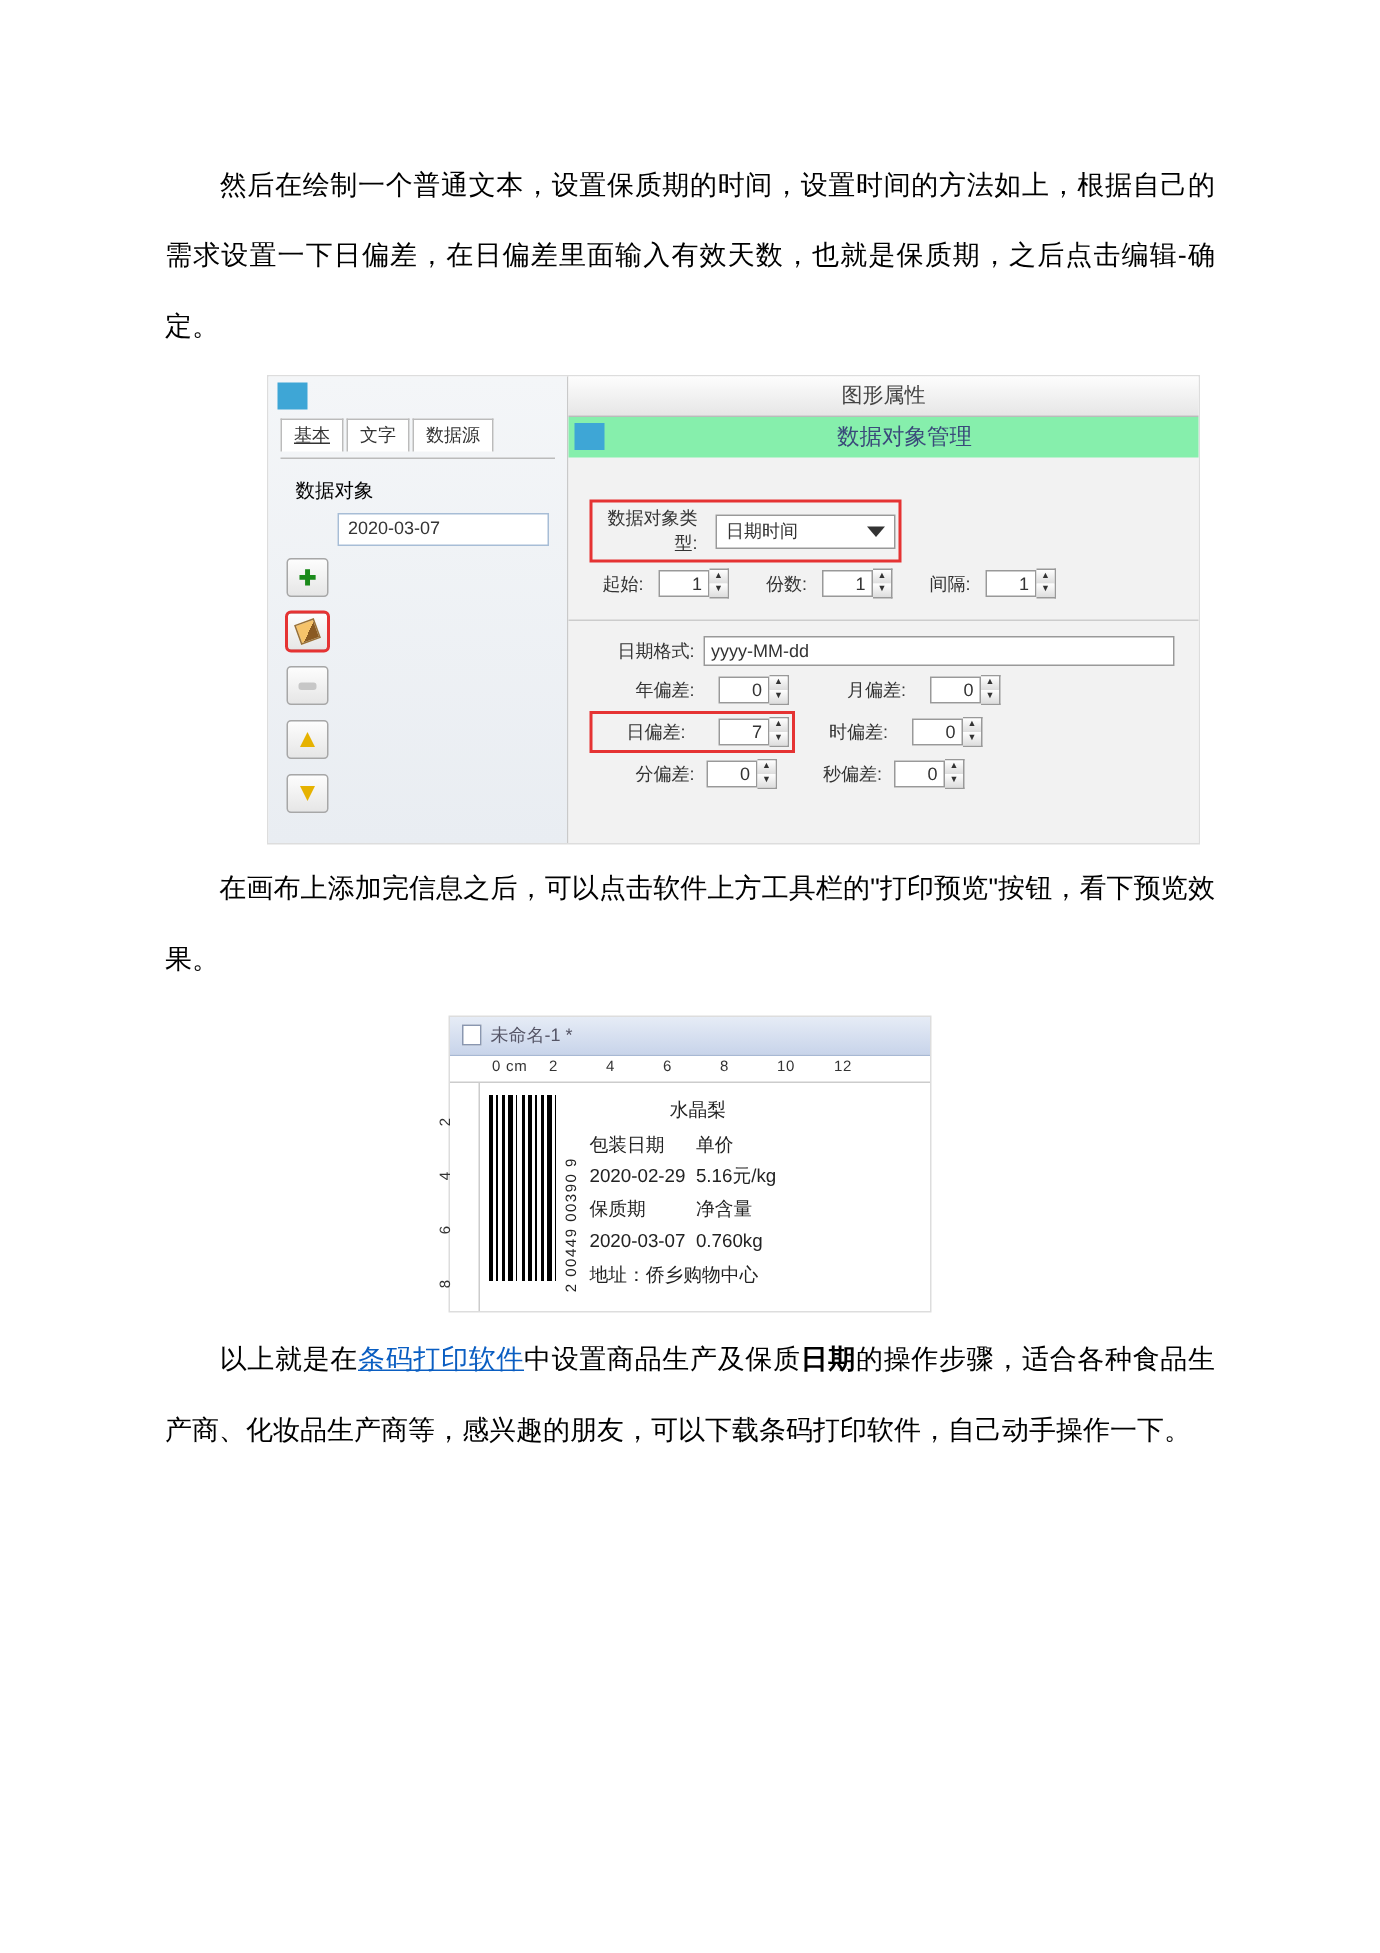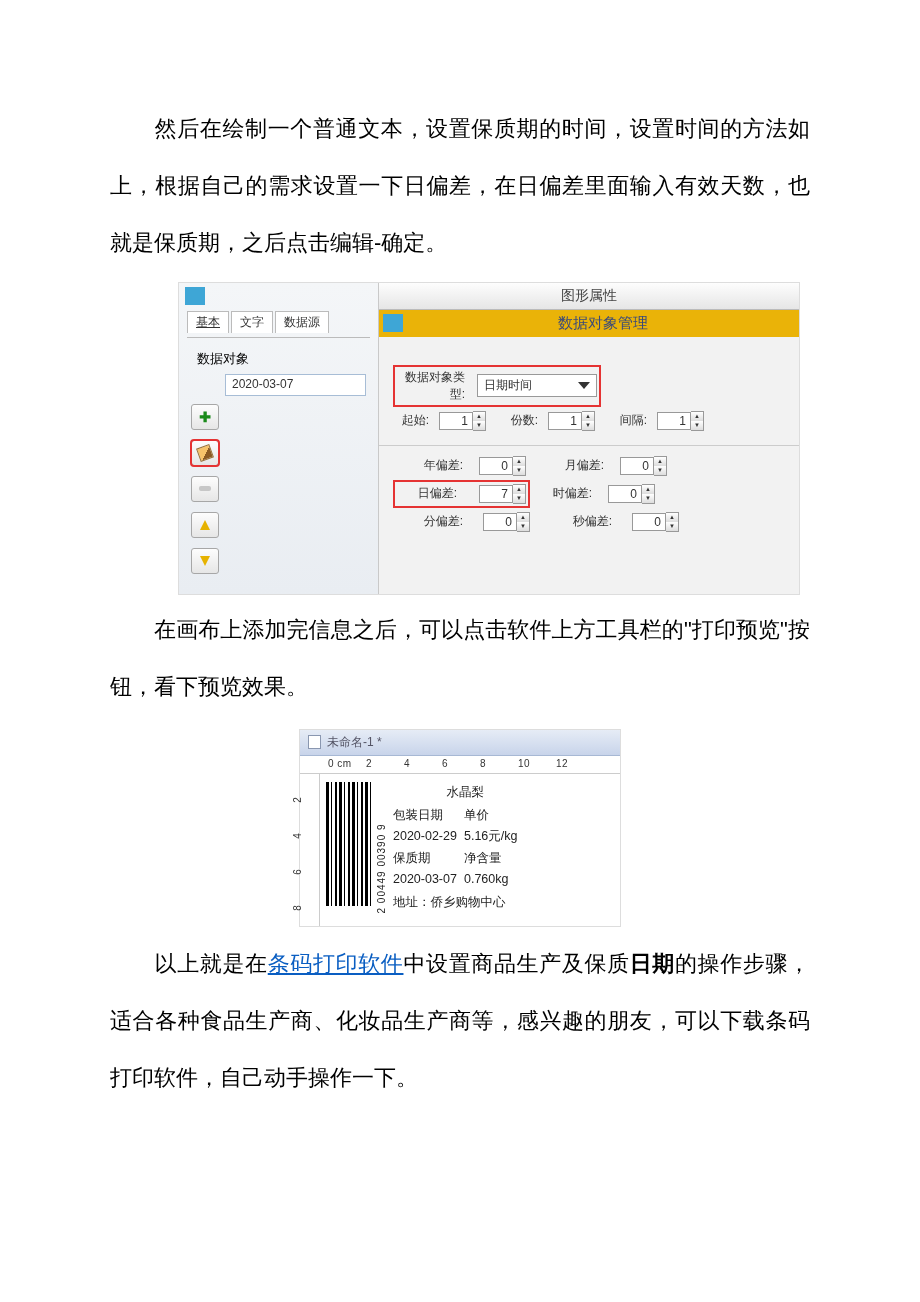--- a/index.html
+++ b/index.html
@@ -1,16 +1,16 @@
 <!DOCTYPE html>
 <html><head>
 <meta charset="utf-8">
 <style>
   body{margin:0;background:#fff;font-family:"SimSun","Microsoft YaHei",sans-serif;width:920px;box-sizing:border-box;padding:100px 110px 60px}
-  .prose{font-size:22px;line-height:2.6;text-align:justify}
+  .prose{font-size:18px;line-height:2.6;text-align:justify}
   .prose .indent{display:inline-block;width:2em}
   .prose .link{color:#0a5ec2;text-decoration:underline;font-weight:normal}
   .prose .bold{font-weight:bold}
 
   
   .ss1{border:1px solid #ddd;display:flex;width:620px;margin:10px 0 6px 68px;font-family:"Microsoft YaHei","SimSun",sans-serif}
   .ss1 *{box-sizing:border-box}
   .ss1-left{width:200px;background:linear-gradient(#f4f6f8,#e9edf2);border-right:1px solid #c9c9c9;font-size:13px}
   .ss1-left .icon-sq{width:20px;height:18px;background:#3ea6d6;margin:4px 0 2px 6px}
   .ss1-left .tabs{display:flex;gap:2px;padding:4px 8px}
@@ -24,21 +24,21 @@
   .ss1-left .btn.red{outline:2px solid #e53333;outline-offset:-1px}
   .plus{color:#1a8a1a;font-weight:bold}
   .pencil{width:14px;height:14px;background:linear-gradient(135deg,#f6c36a 55%,#8a5a22 55%);border:1px solid #997036;transform:rotate(-20deg)}
   .minus{width:12px;height:5px;background:#c7c7c7;border-radius:2px}
   .arrow-up,.arrow-down{width:0;height:0;border-left:5px solid transparent;border-right:5px solid transparent}
   .arrow-up{border-bottom:10px solid #e6b200}
   .arrow-down{border-top:10px solid #e6b200}
 
   .ss1-right{flex:1;background:#f2f2f2;position:relative}
   .ss1-right .hdr1{background:linear-gradient(#fdfdfd,#e6e6e6);border-bottom:1px solid #bbb;font-size:14px;color:#444;text-align:center;padding:4px 0}
-  .ss1-right .hdr2{background:#eab308;display:flex;align-items:flex-start}
+  .ss1-right .hdr2{background:#86efac;display:flex;align-items:flex-start}
   .ss1-right .hdr2 .icon-sq{width:20px;height:18px;background:#3ea6d6;margin:4px}
   .ss1-right .hdr2 .lbl{flex:1;text-align:center;color:#3a4a7a;font-size:15px;padding:4px 0}
   .ss1-right .pane{padding:24px 16px 20px;font-size:12px;color:#333}
   .ss1-right .row{display:flex;align-items:center;margin:6px 0}
   .ss1-right .lbl{width:74px;text-align:right;padding-right:6px}
   .ss1-right .sel{background:#fff;border:1px solid #999;padding:2px 6px;display:flex;align-items:center;justify-content:space-between;width:120px}
   .ss1-right .tri{width:0;height:0;border-left:6px solid transparent;border-right:6px solid transparent;border-top:7px solid #333}
   .ss1-right .spin{display:flex;align-items:center}
   .ss1-right .spin .val{width:34px;border:1px solid #999;background:#fff;text-align:right;padding:1px 4px}
   .ss1-right .spin .btns{display:flex;flex-direction:column;border:1px solid #999;border-left:none}
@@ -142,20 +142,24 @@
         <span class="lbl" style="width:54px">间隔:</span>
         <div class="spin">
             <div class="val">1</div>
             <div class="btns">
               <div class="b">▲</div>
               <div class="b">▼</div>
             </div>
           </div>
       </div>
       <hr>
+      <div class="row">
+        <span class="lbl">日期格式:</span>
+        <div class="txt">yyyy-MM-dd</div>
+      </div>
       <div class="row" style="gap:10px">
         <span class="lbl">年偏差:</span>
         <div class="spin">
             <div class="val">0</div>
             <div class="btns">
               <div class="b">▲</div>
               <div class="b">▼</div>
             </div>
           </div>
         <span class="lbl">月偏差:</span>
@@ -180,21 +184,21 @@
         </span>
         <span class="lbl" style="width:60px">时偏差:</span>
         <div class="spin">
             <div class="val">0</div>
             <div class="btns">
               <div class="b">▲</div>
               <div class="b">▼</div>
             </div>
           </div>
       </div>
-      <div class="row" style="gap:14px">
+      <div class="row" style="gap:2px">
         <span class="lbl">分偏差:</span>
         <div class="spin">
             <div class="val">0</div>
             <div class="btns">
               <div class="b">▲</div>
               <div class="b">▼</div>
             </div>
           </div>
         <span class="lbl">秒偏差:</span>
         <div class="spin">

